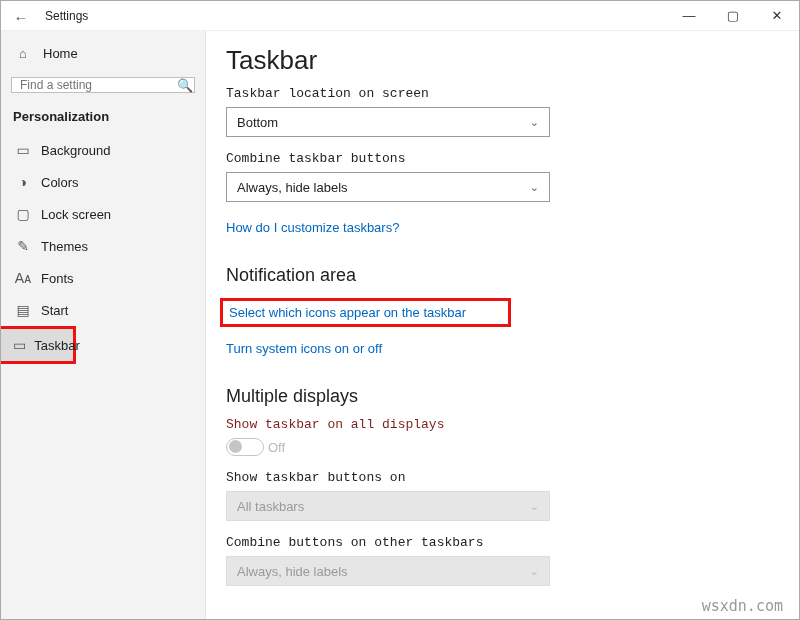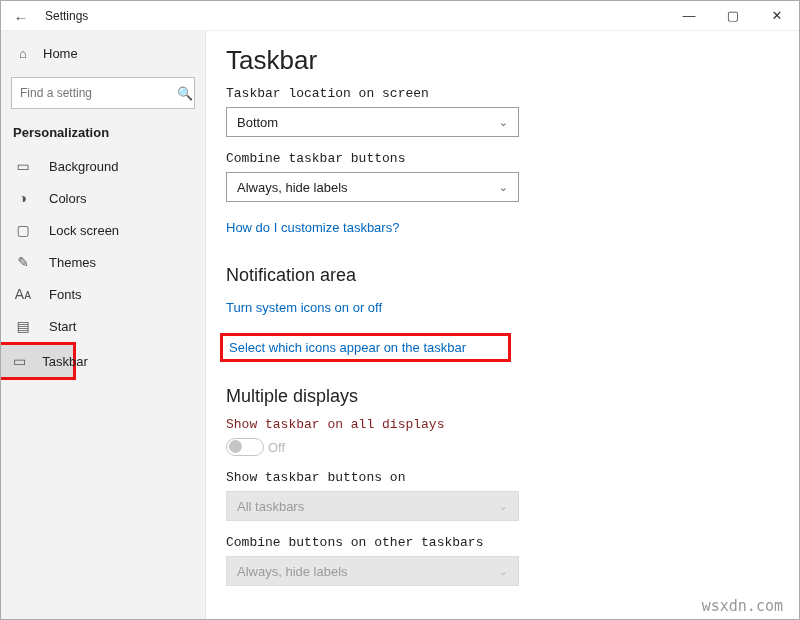--- a/index.html
+++ b/index.html
@@ -8,44 +8,44 @@
   .titlebar { height:30px; display:flex; align-items:center; padding-left:10px; border-bottom:1px solid #eee; }
   .titlebar .back { width:20px; height:20px; display:flex; align-items:center; justify-content:center; font-size:15px; color:#555; cursor:pointer; margin-right:14px; }
   .titlebar .title { font-size:12px; }
   .caption-btns { margin-left:auto; display:flex; }
   .caption-btns div { width:44px; height:30px; display:flex; align-items:center; justify-content:center; font-size:13px; color:#333; cursor:pointer; }
   .body { flex:1; display:flex; overflow:hidden; }
   .sidebar { width:205px; background:#f3f3f3; border-right:1px solid #e5e5e5; padding-top:6px; display:flex; flex-direction:column; }
   .home-row { display:flex; align-items:center; height:32px; padding-left:12px; cursor:pointer; }
   .home-row .ico { width:20px; text-align:center; color:#555; }
   .home-row .lbl { margin-left:10px; }
-  .searchbox { margin:8px 10px 12px 10px; height:32px; border:1px solid #bfbfbf; background:#fff; display:flex; align-items:center; padding:0 6px; }
+  .searchbox { margin:8px 10px 12px 10px; height:16px; border:1px solid #bfbfbf; background:#fff; display:flex; align-items:center; padding:0 6px; }
   .searchbox input { border:none; outline:none; flex:1; font-size:12px; color:#444; background:transparent; }
   .searchbox .sglass { color:#777; font-size:13px; }
   .cat { font-weight:600; font-size:13px; padding:4px 12px 10px 12px; }
   .nav-item { display:flex; align-items:center; height:32px; padding-left:12px; cursor:pointer; }
   .nav-item .ico { width:20px; text-align:center; color:#555; font-size:14px; }
-  .nav-item .lbl { margin-left:16px; }
+  .nav-item .lbl { margin-left:8px; }
   .nav-item.selected { background:#dcdcdc; }
   .highlight-box { border:3px solid #e11; margin:0 0 0 -3px; }
   .content { flex:1; overflow-y:auto; padding:10px 70px 20px 20px; }
   .content h1 { font-weight:400; font-size:26px; margin:4px 0 10px 0; color:#222; }
   .toggle-row { display:flex; align-items:center; gap:4px; margin:2px 0 14px 0; }
   .toggle { width:38px; height:18px; border-radius:10px; position:relative; }
   .toggle.on { background:#0067c0; }
   .toggle.on::after { content:""; position:absolute; right:2px; top:2px; width:14px; height:14px; border-radius:50%; background:#fff; }
   .toggle.off { background:#fff; border:1px solid #888; }
   .toggle.off::after { content:""; position:absolute; left:2px; top:1px; width:13px; height:13px; border-radius:50%; background:#555; }
   .toggle.off.disabled { border-color:#c5c5c5; }
   .toggle.off.disabled::after { background:#c5c5c5; }
   .tlabel { font-size:13px; color:#444; }
   .tlabel.disabled { color:#b8b8b8; }
   .fieldlabel { font-size:13px; margin:10px 0 6px 0;font-family:Liberation Mono, monospace; }
   .fieldlabel.disabled { color:#7f1d1d; }
-  .dropdown { width:293px; height:30px; border:1px solid #9d9d9d; background:#fff; display:flex; align-items:center; padding:0 10px; font-size:13px; cursor:pointer; position:relative; margin-bottom:14px; }
+  .dropdown { width:324px; height:30px; border:1px solid #9d9d9d; background:#fff; display:flex; align-items:center; padding:0 10px; font-size:13px; cursor:pointer; position:relative; margin-bottom:14px; }
   .dropdown .chev { margin-left:auto; font-size:11px; color:#666; }
   .dropdown.disabled { background:#e6e6e6; border-color:#dcdcdc; color:#9a9a9a; }
   .dropdown.disabled .chev { color:#b8b8b8; }
   .link { color:#0067c0; font-size:13px; cursor:pointer; display:inline-block; margin:4px 16px 16px 0; }
   .link.boxed { border:3px solid #e11; padding:4px 42px 4px 6px; margin:2px 0 10px -6px; }
   h2.section { font-weight:400; font-size:18px; margin:14px 0 10px 0; color:#222; }
   .watermark { position:absolute; bottom:4px; right:16px; font-size:15px; color:#999; font-family:monospace; }
   
   .ic { font-style:normal; }
   
@@ -132,22 +132,22 @@
 
       <div class="fieldlabel">Combine taskbar buttons</div>
       <div class="dropdown">
         <span>Always, hide labels</span>
         <span class="chev ic">⌄</span>
       </div>
 
       <span class="link">How do I customize taskbars?</span>
 
       <h2 class="section">Notification area</h2>
+      <div><span class="link boxed">Select which icons appear on the taskbar</span></div>
       <div><span class="link">Turn system icons on or off</span></div>
-      <div><span class="link boxed">Select which icons appear on the taskbar</span></div>
 
       <h2 class="section">Multiple displays</h2>
       <div class="fieldlabel disabled">Show taskbar on all displays</div>
       <div class="toggle-row">
         <div class="toggle off disabled"></div>
         <span class="tlabel disabled">Off</span>
       </div>
 
       <div class="fieldlabel">Show taskbar buttons on</div>
       <div class="dropdown disabled">

